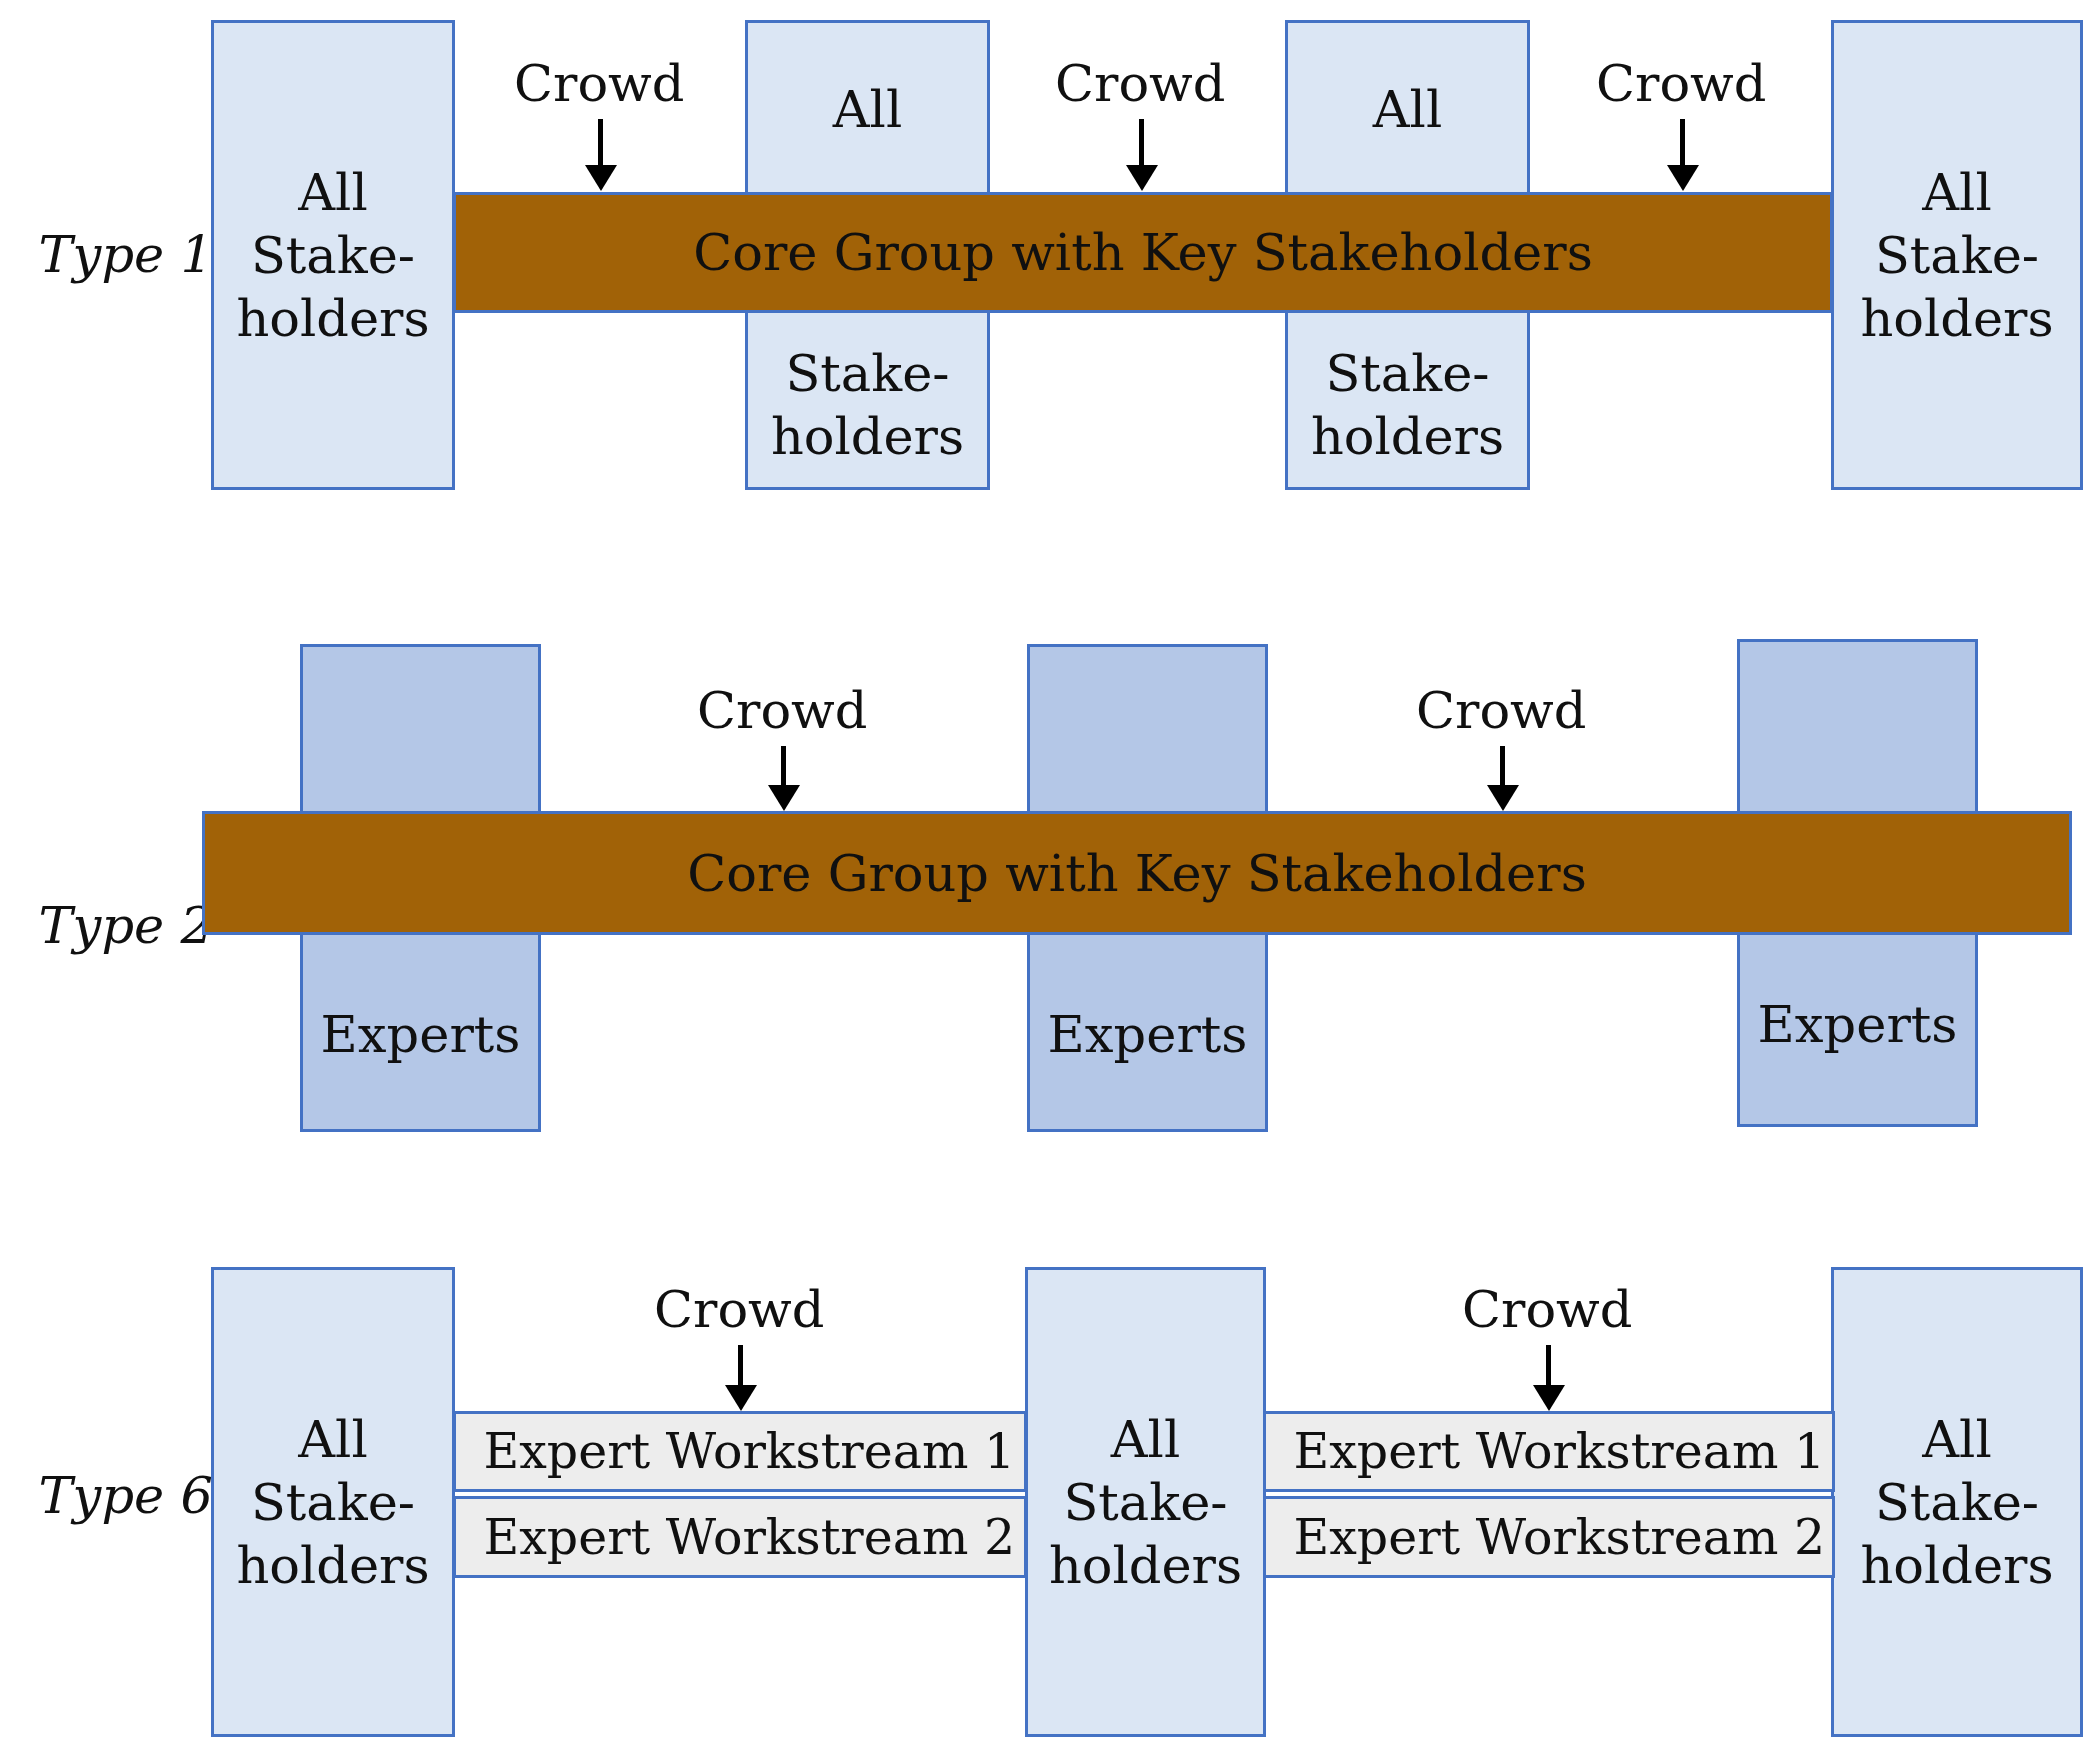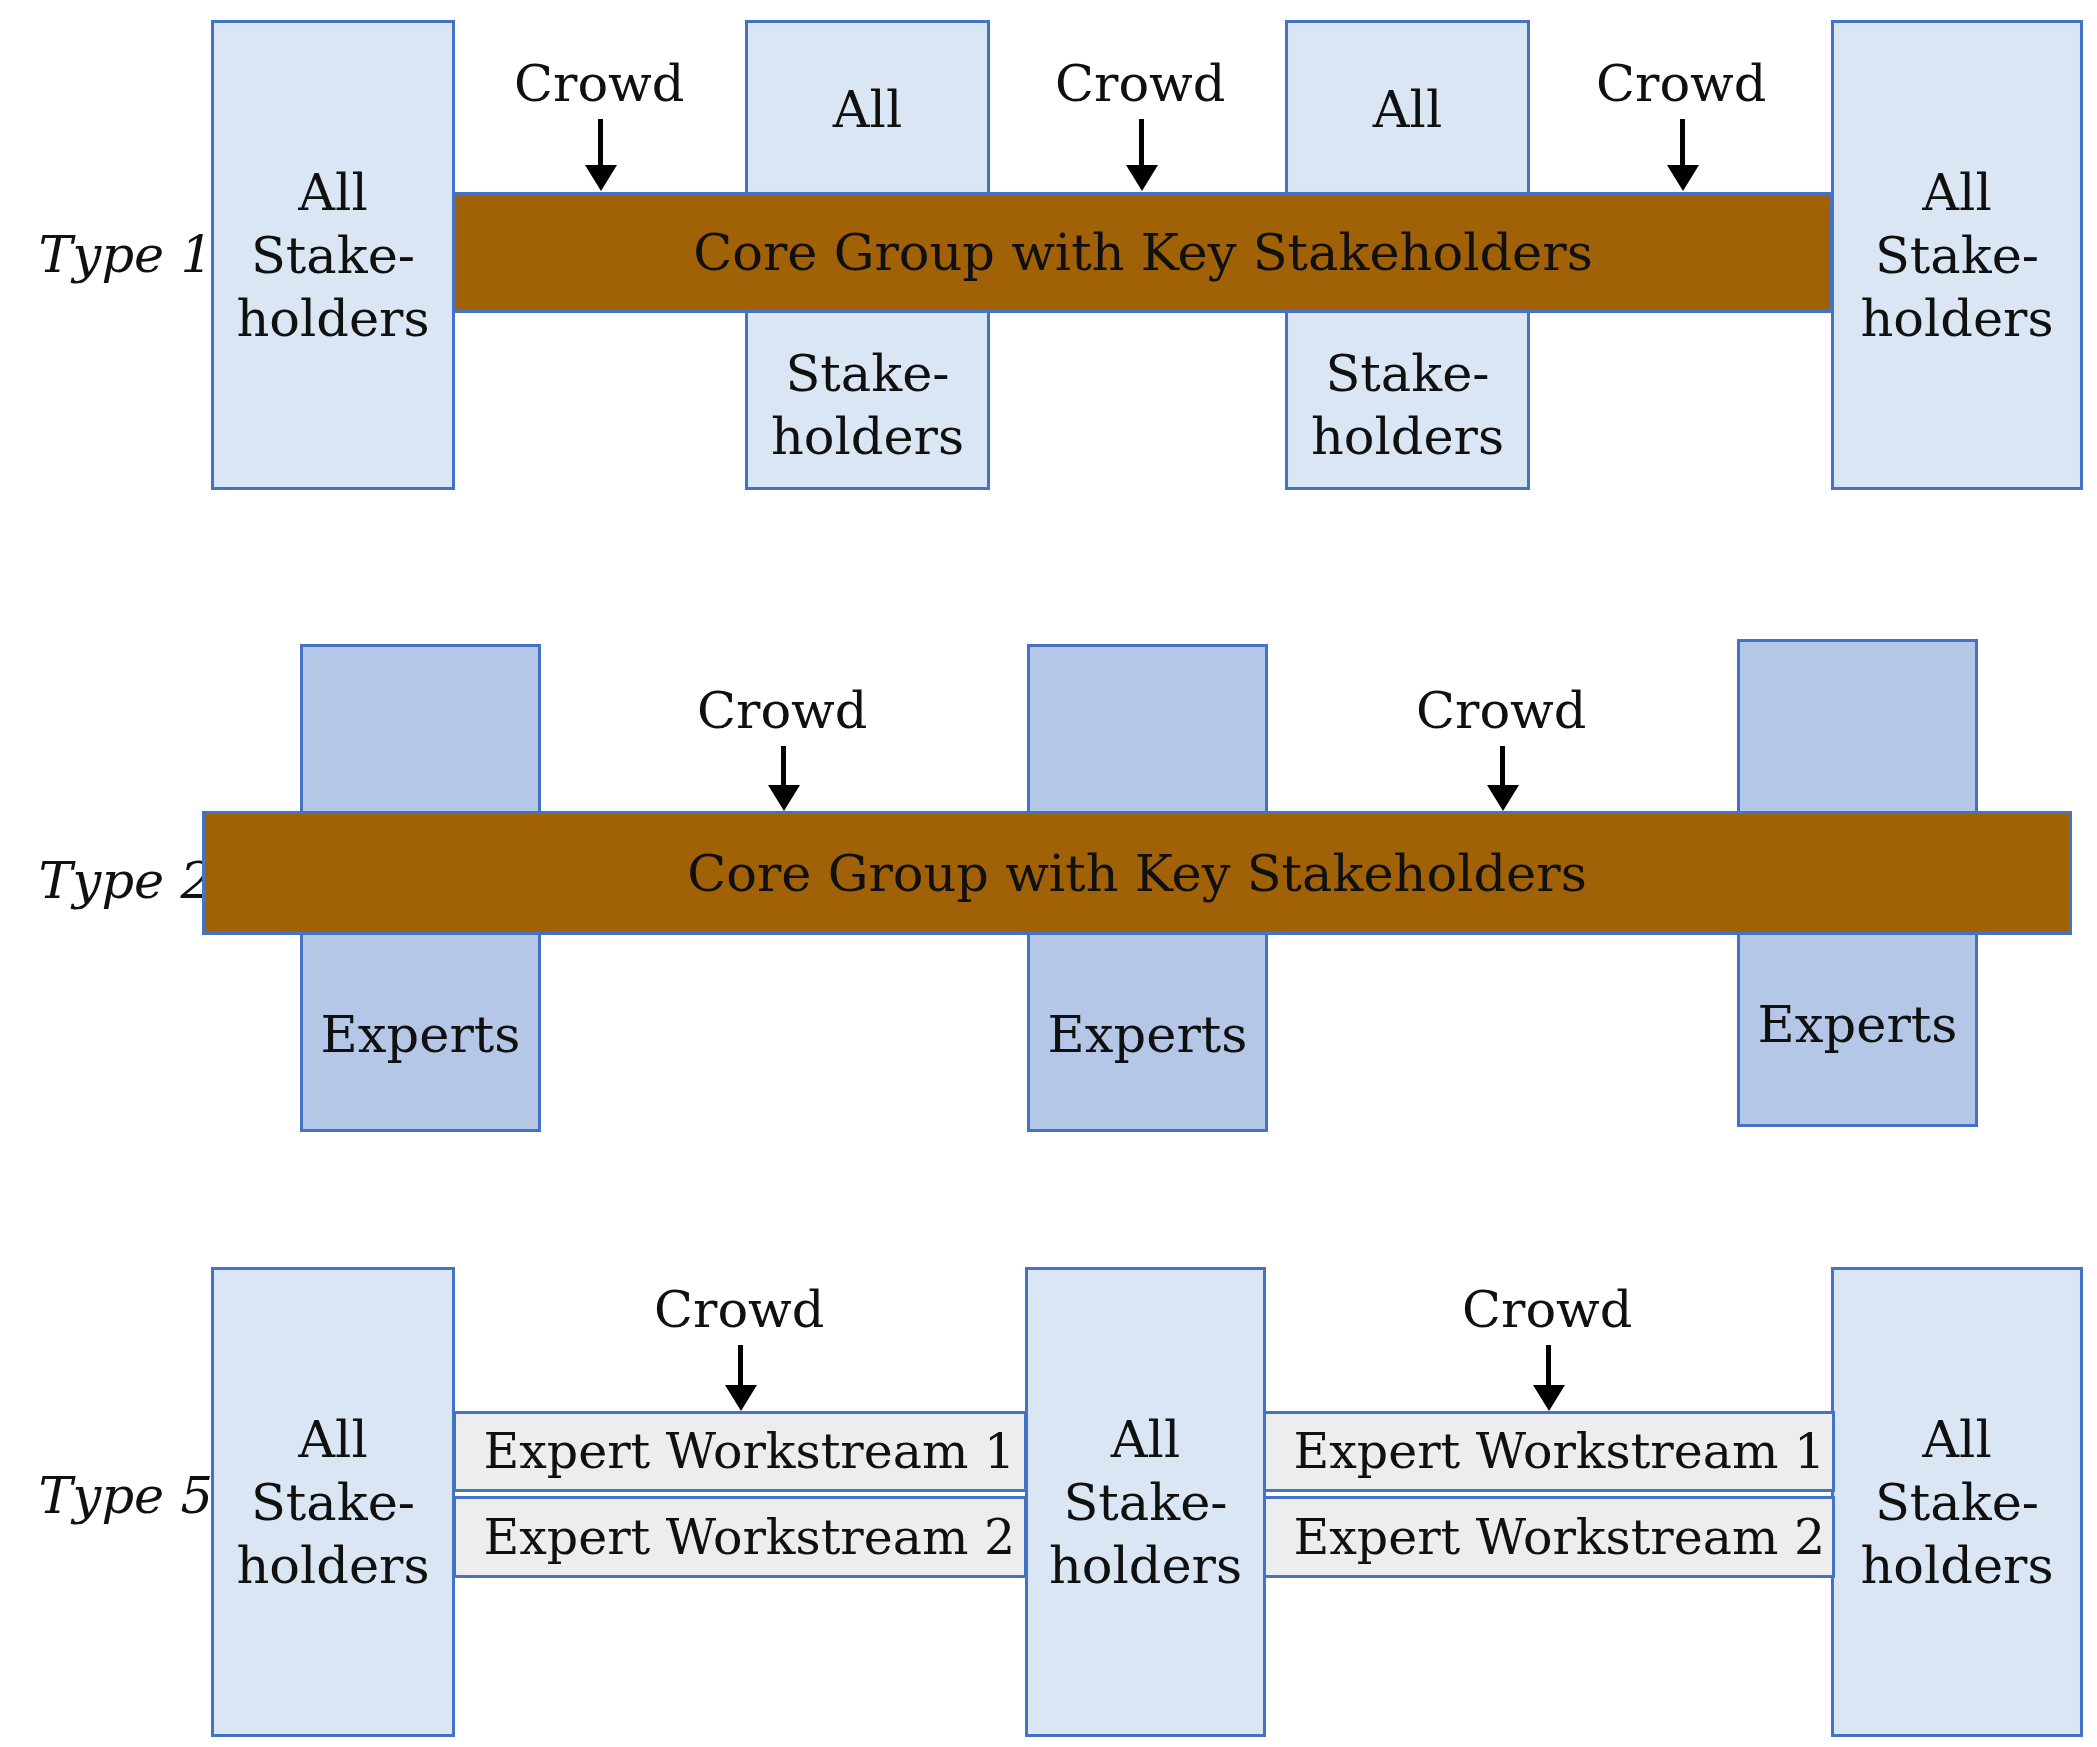--- a/index.html
+++ b/index.html
@@ -144,21 +144,21 @@
       </div>
   </div>
   <div class="crowd" style="left:1596px;top:53px;--stem:46px">
     <div class="crowd-label">Crowd</div>
     <div class="arrow">
         <div class="stem"></div>
         <div class="head"></div>
       </div>
   </div>
 
-  <div class="type-label" style="left:21.6px;top:854px">Type 2</div>
+  <div class="type-label" style="left:21.6px;top:899px">Type 2</div>
 
   <div class="box medium" style="left:300px;top:644px;width:241px;height:488px">
     <div class="seg" style="top:291px;height:192px">
       <div>Experts</div>
     </div>
   </div>
   <div class="box medium" style="left:1027px;top:644px;width:241px;height:488px">
     <div class="seg" style="top:291px;height:192px">
       <div>Experts</div>
     </div>
@@ -179,21 +179,21 @@
       </div>
   </div>
   <div class="crowd" style="left:1416px;top:680px;--stem:39px">
     <div class="crowd-label">Crowd</div>
     <div class="arrow">
         <div class="stem"></div>
         <div class="head"></div>
       </div>
   </div>
 
-  <div class="type-label" style="left:21.6px;top:1469px">Type 5</div>
+  <div class="type-label" style="left:21.6px;top:1469px">Type 6</div>
 
   <div class="box light" style="left:211px;top:1267px;width:244px;height:470px">
     <div class="box-lines">
       <div>All</div>
       <div>Stake-</div>
       <div>holders</div>
     </div>
   </div>
   <div class="box light" style="left:1025px;top:1267px;width:241px;height:470px">
     <div class="box-lines">

